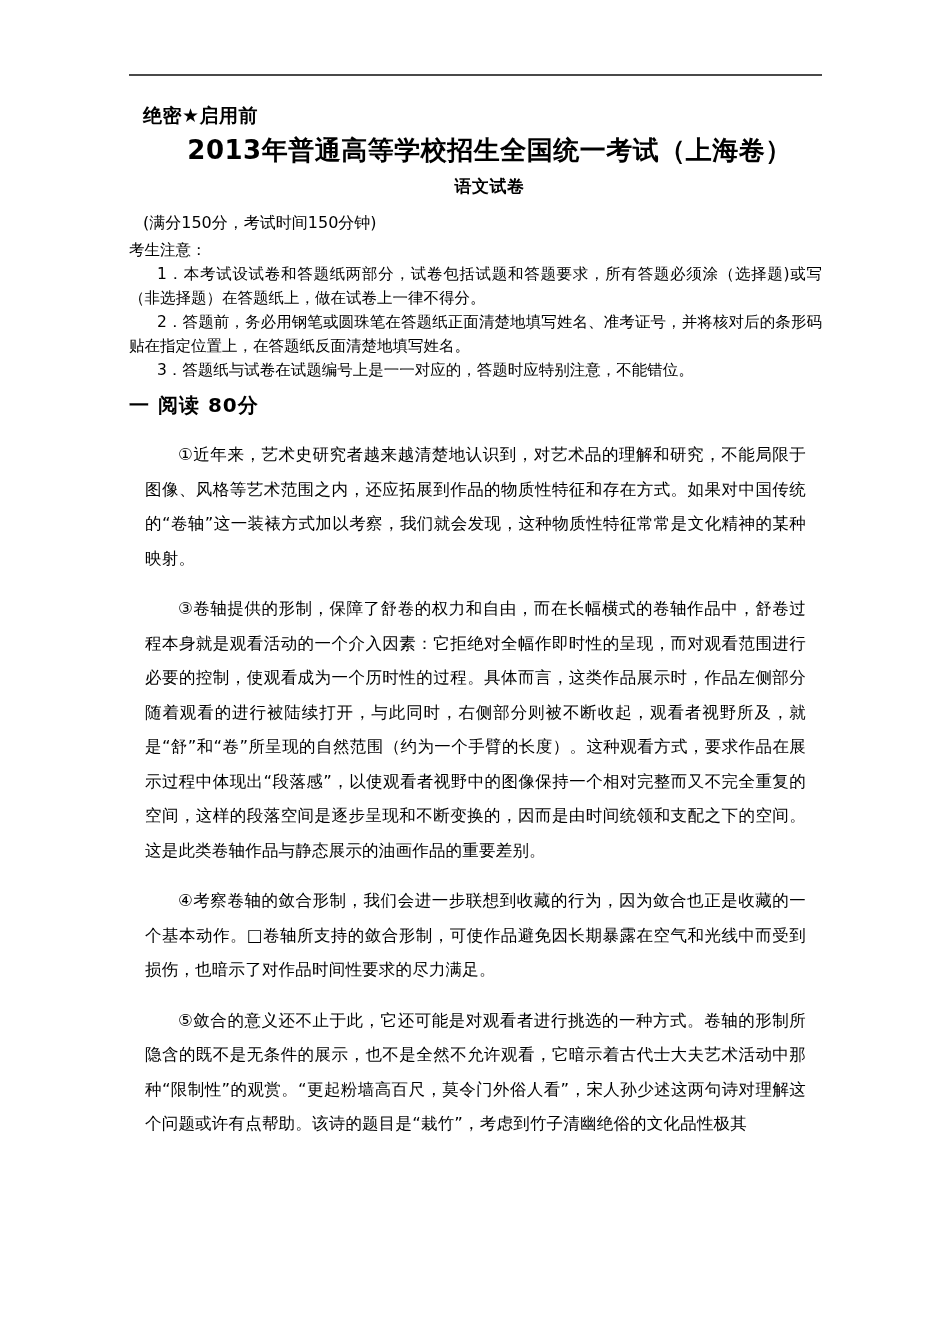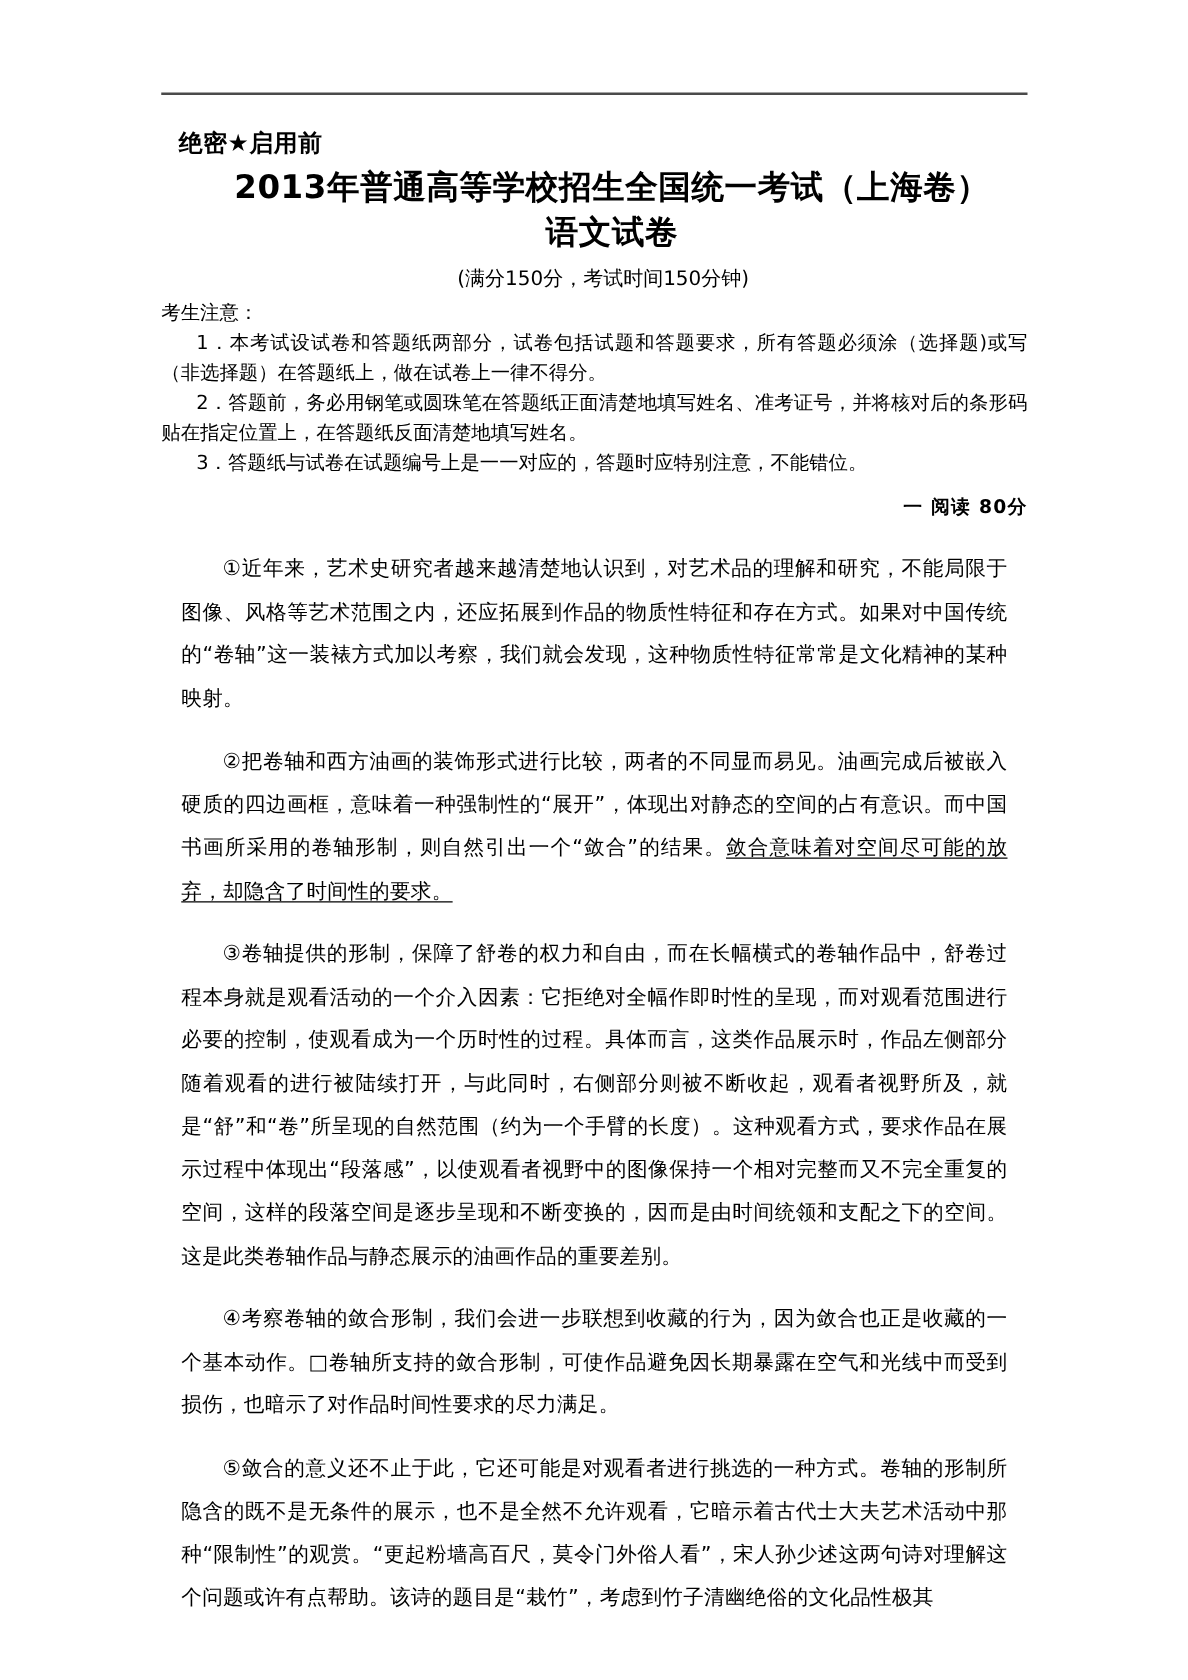--- a/index.html
+++ b/index.html
@@ -46,48 +46,47 @@
     font-weight: bold;
     font-size: 26px;
     line-height: 36px;
     letter-spacing: 0.5px;
     margin: 0;
     padding-left: 28px;
   }
   .doc-subtitle {
     text-align: center;
     font-weight: bold;
-    font-size: 26px;
+    font-size: 17px;
     line-height: 36px;
     letter-spacing: 0.5px;
     margin: 0;
     padding-left: 28px;
   }
   .doc-score-line {
-    text-align: center;
     font-size: 16px;
     line-height: 30px;
     margin: 4px 0 0 0;
     padding-left: 14px;
   }
   .notice-title {
     font-size: 15.5px;
     line-height: 24px;
     margin: 0;
   }
   .notice-item {
     font-size: 15.5px;
     line-height: 24px;
     margin: 0;
     text-indent: 28px;
     text-align: justify;
   }
   .section-heading {
-    text-align: right;
-    font-size: 15px;
+    text-align: left;
+    font-size: 20px;
     line-height: 34px;
     margin: 6px 0 4px 0;
     letter-spacing: 1px;
   }
   .sub-heading {
     font-weight: bold;
     font-size: 17px;
     line-height: 30px;
     margin: 6px 0 4px 10px;
     letter-spacing: 0.3px;
@@ -129,23 +128,20 @@
     <p class="notice-item">2．答题前，务必用钢笔或圆珠笔在答题纸正面清楚地填写姓名、准考证号，并将核对后的条形码贴在指定位置上，在答题纸反面清楚地填写姓名。</p>
     <p class="notice-item">3．答题纸与试卷在试题编号上是一一对应的，答题时应特别注意，不能错位。</p>
 
     <h3 class="section-heading">一  阅读  80分</h3>
 
 
     <p class="para">
       <span>①近年来，艺术史研究者越来越清楚地认识到，对艺术品的理解和研究，不能局限于图像、风格等艺术范围之内，还应拓展到作品的物质性特征和存在方式。如果对中国传统的“卷轴”这一装裱方式加以考察，我们就会发现，这种物质性特征常常是文化精神的某种映射。</span><u></u><span></span>
     </p>
 
-    <p class="para">
-      <span>②把卷轴和西方油画的装饰形式进行比较，两者的不同显而易见。油画完成后被嵌入硬质的四边画框，意味着一种强制性的“展开”，体现出对静态的空间的占有意识。而中国书画所采用的卷轴形制，则自然引出一个“敛合”的结果。</span><u>敛合意味着对空间尽可能的放弃，却隐含了时间性的要求。</u><span></span>
-    </p>
 
     <p class="para">
       <span>③卷轴提供的形制，保障了舒卷的权力和自由，而在长幅横式的卷轴作品中，舒卷过程本身就是观看活动的一个介入因素：它拒绝对全幅作即时性的呈现，而对观看范围进行必要的控制，使观看成为一个历时性的过程。具体而言，这类作品展示时，作品左侧部分随着观看的进行被陆续打开，与此同时，右侧部分则被不断收起，观看者视野所及，就是“舒”和“卷”所呈现的自然范围（约为一个手臂的长度）。这种观看方式，要求作品在展示过程中体现出“段落感”，以使观看者视野中的图像保持一个相对完整而又不完全重复的空间，这样的段落空间是逐步呈现和不断变换的，因而是由时间统领和支配之下的空间。这是此类卷轴作品与静态展示的油画作品的重要差别。</span><u></u><span></span>
     </p>
 
     <p class="para">
       <span>④考察卷轴的敛合形制，我们会进一步联想到收藏的行为，因为敛合也正是收藏的一个基本动作。□卷轴所支持的敛合形制，可使作品避免因长期暴露在空气和光线中而受到损伤，也暗示了对作品时间性要求的尽力满足。</span><u></u><span></span>
     </p>
 
     <p class="para">

